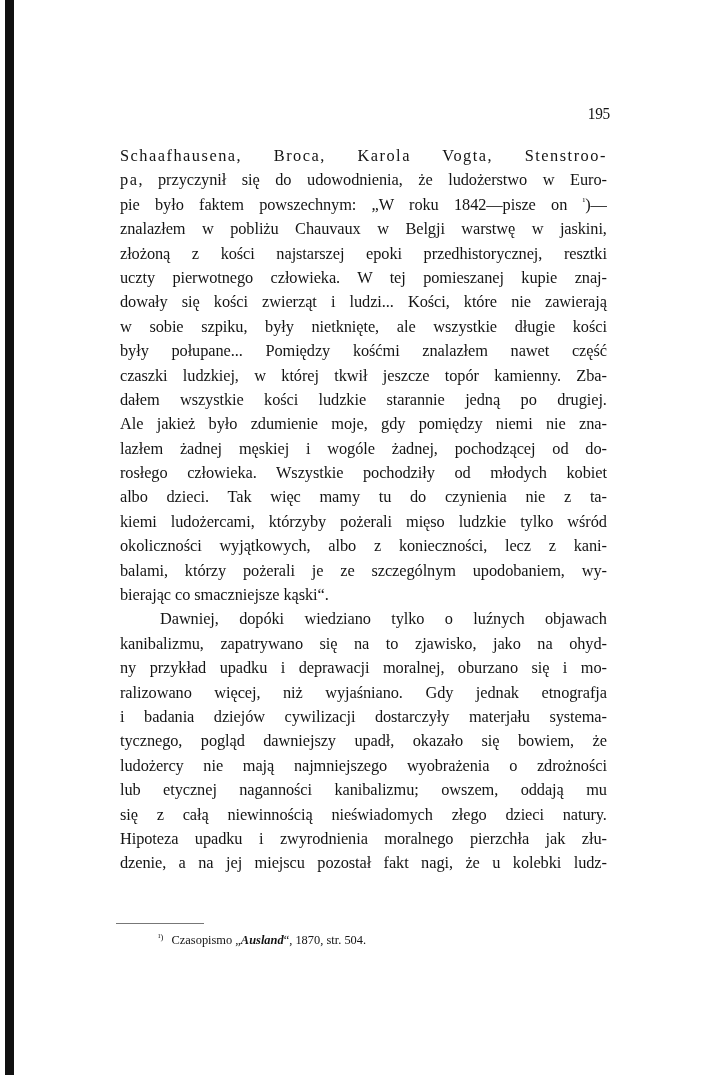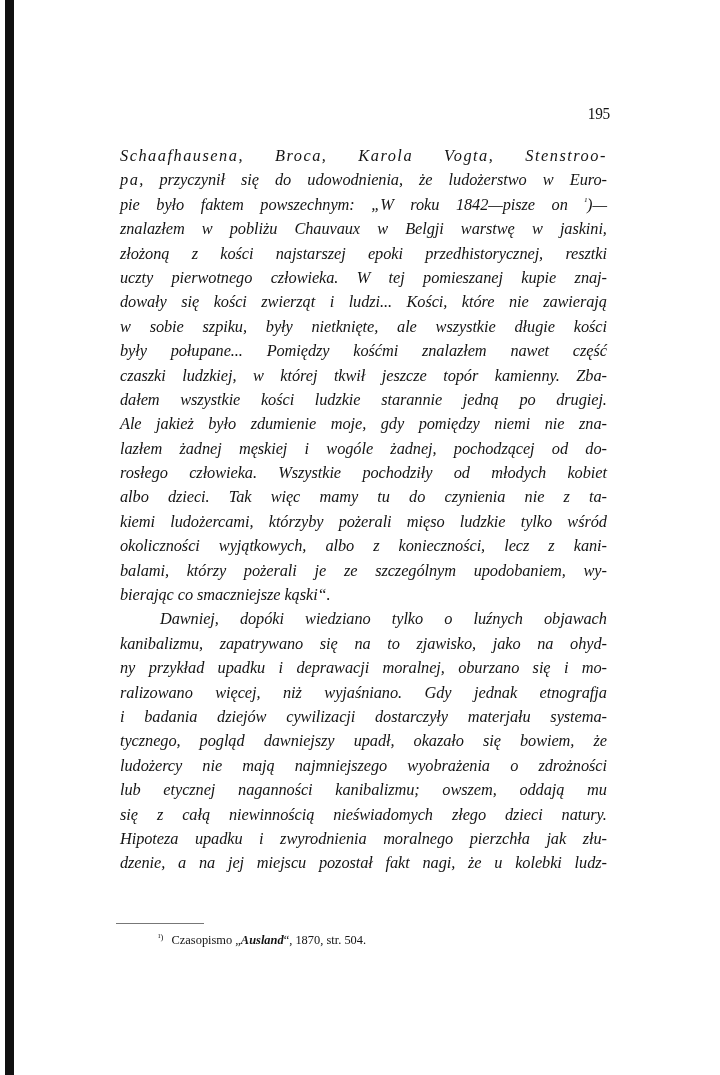--- a/index.html
+++ b/index.html
@@ -32,21 +32,20 @@
       font-size: 17px;
       letter-spacing: -0.3px;
       transform: scaleX(0.9);
       transform-origin: right;
     }
     .text-block {
       position: absolute;
       left: 120px;
       top: 143px;
       width: 487px;
-      font-style: italic;
     }
     .line {
       display: block;
       height: 24.4px;
       line-height: 24.4px;
       font-size: 17.6px;
       white-space: nowrap;
       text-align: justify;
       text-align-last: justify;
       transform: scaleX(0.93);

